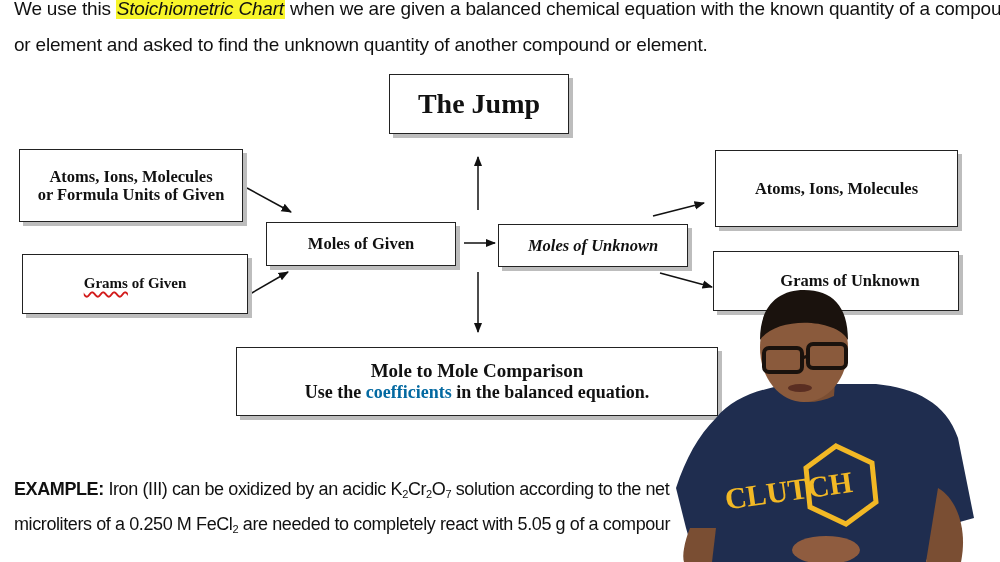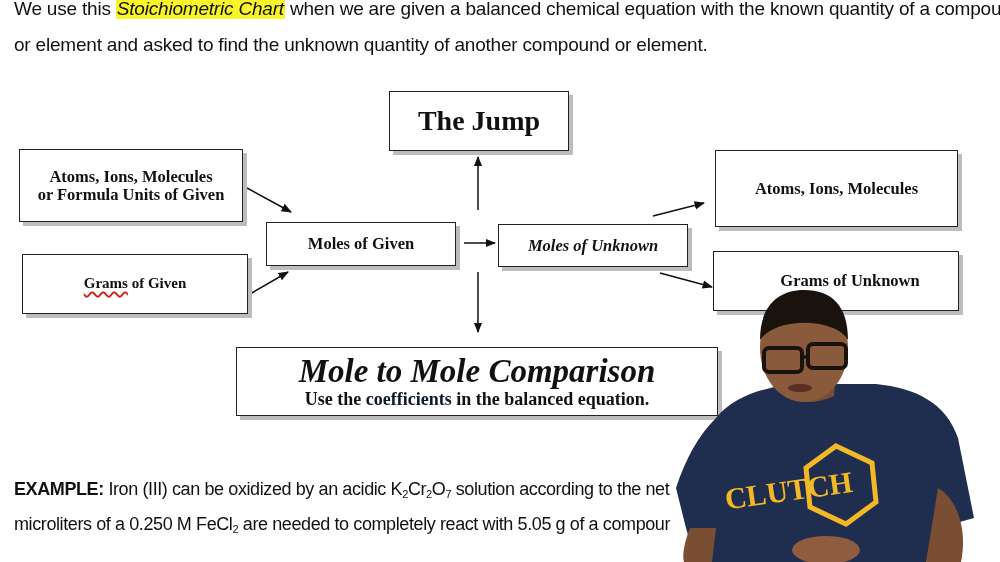--- a/index.html
+++ b/index.html
@@ -2,31 +2,31 @@
 <html><head>
 <meta charset="utf-8">
 <style>
   html, body { margin:0; padding:0; }
   body { width:1000px; height:562px; background:#ffffff; position:relative; overflow:hidden; font-family:"Liberation Sans", sans-serif; color:#111; }
   .intro { position:absolute; left:14px; font-size:19px; line-height:22px; white-space:nowrap; letter-spacing:-0.2px; }
   .intro.l1 { top:-2px; }
   .intro.l2 { top:34px; }
   .hl { background:#f8f52a; font-style:italic; padding:0 1px; }
   .box { position:absolute; background:#fff; border:1.5px solid #222; box-shadow:4px 4px 0 #bdbdbd; font-family:"Liberation Serif", serif; font-weight:bold; text-align:center; display:flex; flex-direction:column; justify-content:center; align-items:center; line-height:1.05; }
-  .b-jump { left:389px; top:91px; width:178px; height:58px; font-size:28px;text-align:center; }
+  .b-jump { left:389px; top:74px; width:178px; height:58px; font-size:28px;text-align:center; }
   .b-atomsG { left:19px; top:149px; width:222px; height:71px; font-size:16.5px; }
   .b-gramsG { left:22px; top:254px; width:224px; height:58px; font-size:15px; }
   .b-molesG { left:266px; top:222px; width:188px; height:42px; font-size:16.5px; }
   .b-molesU { left:498px; top:224px; width:188px; height:41px; font-size:16.5px;font-style:italic; }
   .b-atomsU { left:715px; top:150px; width:241px; height:75px; font-size:16.5px; }
   .b-gramsU { left:713px; top:251px; width:246px; height:60px; font-size:16.5px; justify-content:flex-start; padding-top:20px; box-sizing:border-box;padding-left:28px; }
   .b-mole { left:236px; top:347px; width:480px; height:67px; }
-  .b-mole .t1 { font-size:33px;font-style:italic; }
+  .b-mole .t1 { font-size:19px; }
   .b-mole .t2 { font-size:18px; margin-top:2px; }
-  .red { color:#0f172a; }
+  .red { color:#0369a1; }
   .squig { text-decoration:underline wavy #d21b1b; text-decoration-thickness:1.5px; text-underline-offset:3px; }
   svg.arrows { position:absolute; left:0; top:0; }
   .ex { position:absolute; left:14px; font-size:18px; white-space:nowrap; letter-spacing:-0.4px; }
   .ex.l1 { top:479px; }
   .ex.l2 { top:514px; }
   .ex b { font-weight:bold; }
   sub { font-size:11px; vertical-align:-3px; }
   .presenter { position:absolute; left:676px; top:288px; width:324px; height:274px; }
 </style>
 </head>

